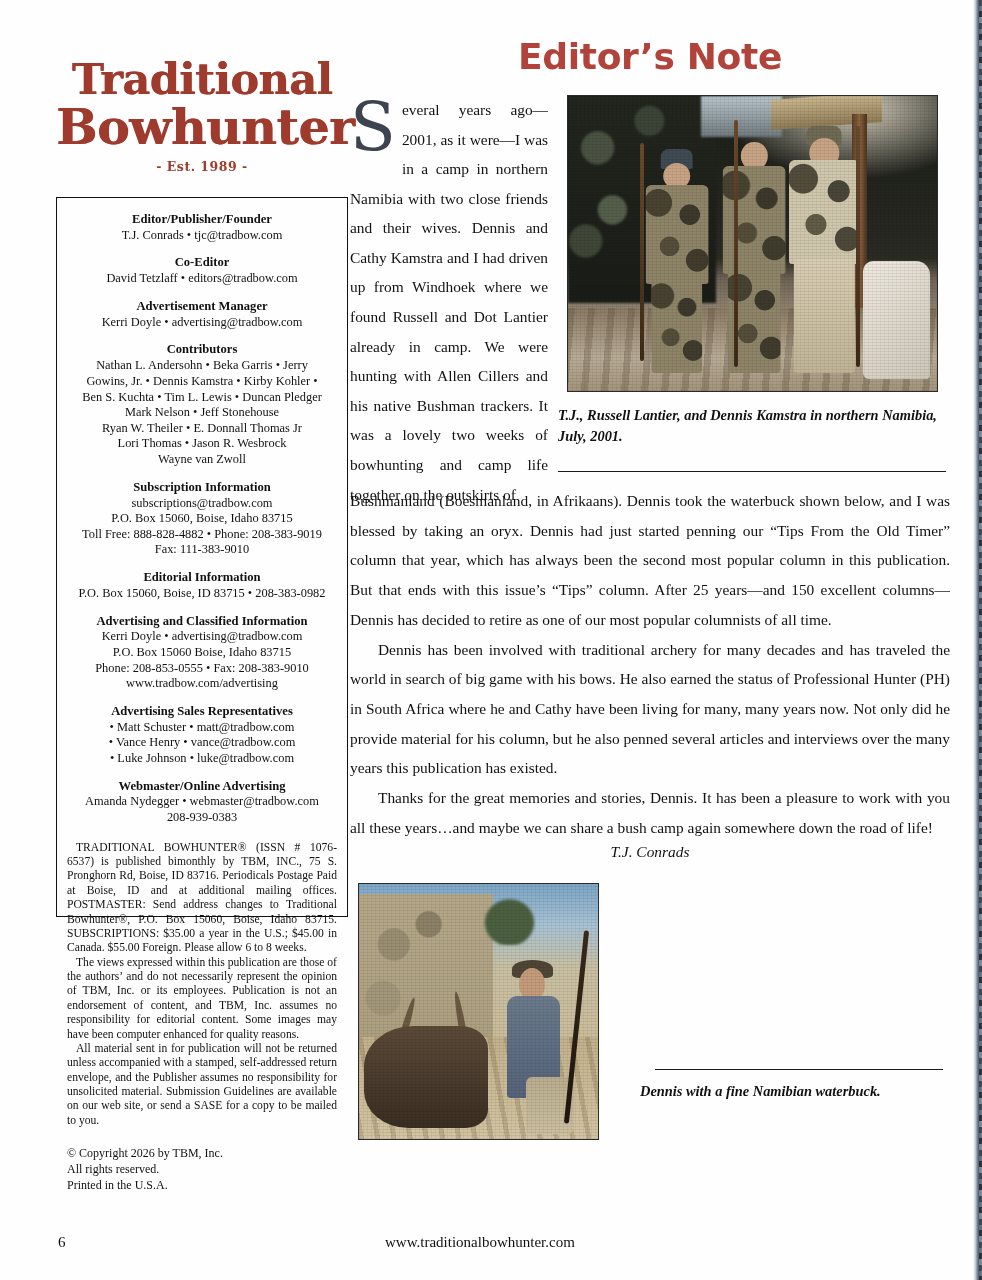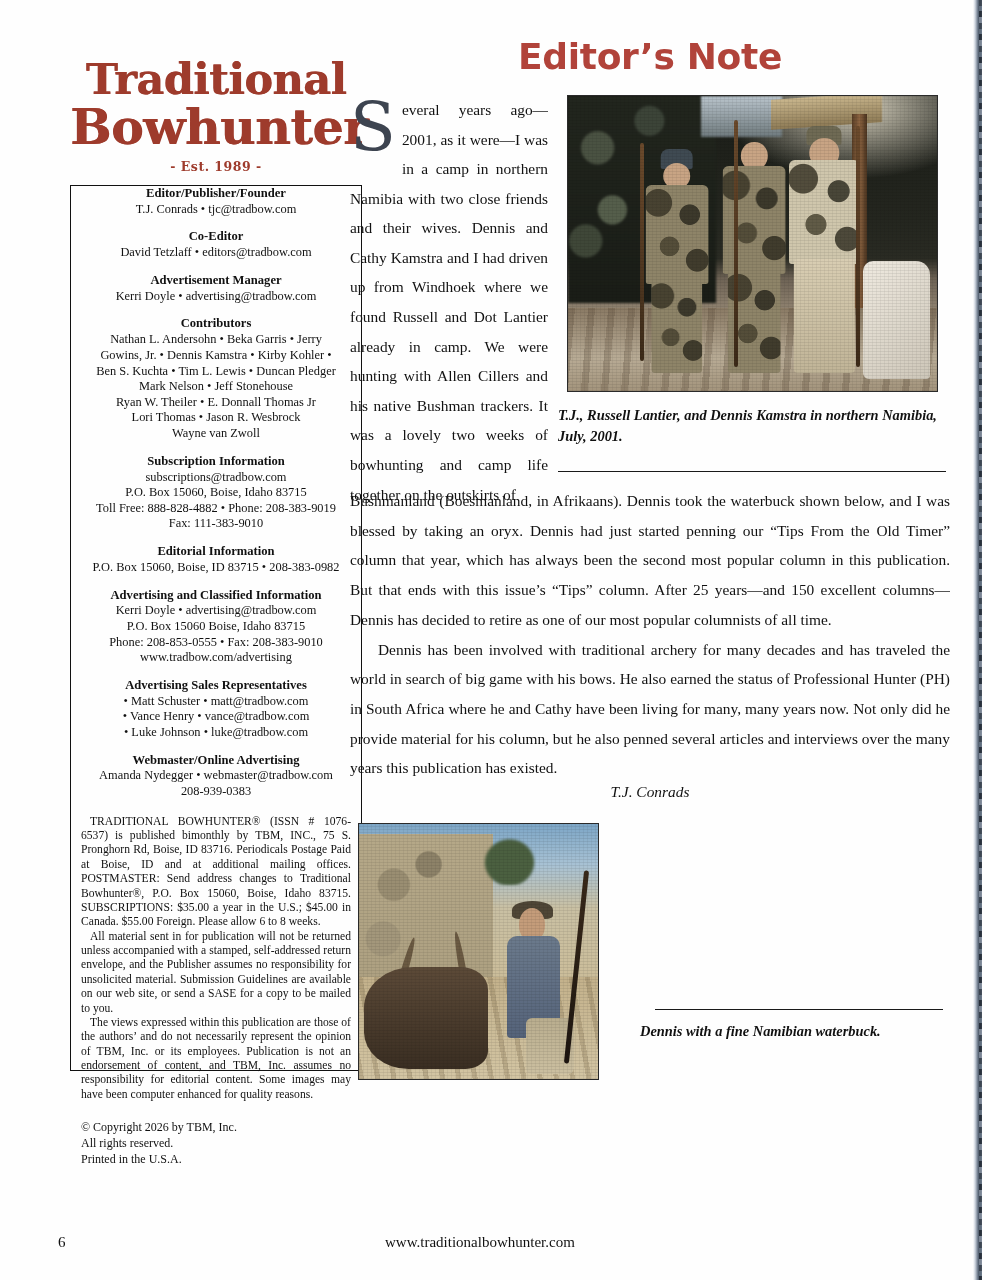--- a/index.html
+++ b/index.html
@@ -22,43 +22,43 @@
     background: linear-gradient(to right, #ffffff 0%, #cfd6e0 22%, #5d6b7e 55%, #2b3440 78%, #7b8696 100%);
     opacity:.95;
   }
   .scan-edge2 {
     position:absolute; top:0; right:0; width:3px; height:1280px;
     background: repeating-linear-gradient(to bottom,#3a4450 0 6px,#667586 6px 11px,#202833 11px 17px,#8792a2 17px 23px);
     opacity:.8;
   }
 
   
-  .left-col { position:absolute; left:70px; top:52px; width:292px; }
+  .left-col { position:absolute; left:56px; top:52px; width:292px; }
 
   .logo { text-align:center; padding-top:6px; }
   .logo-l1, .logo-l2 {
     color:#9e3b2c;
     font-family: "DejaVu Serif", serif;
     font-weight:bold;
     letter-spacing:-0.5px;
     line-height:1.0;
     text-shadow: 0.6px 0 0 #9e3b2c;
   }
   .logo-l1 { font-size:43px; }
   .logo-l2 { font-size:49px; margin-top:2px; }
   .logo-est {
     color:#9e3b2c; font-family:"DejaVu Serif", serif; font-weight:bold;
     font-size:12.5px; letter-spacing:0.5px; margin-top:7px;
   }
 
   .masthead-box {
-    margin-top:11px;
+    margin-top:23px;
     border:1.6px solid #111;
-    padding:0 10px 14px 10px;
-    height:886px;
+    padding:14px 10px 14px 10px;
+    height:720px;
     position:relative;
   }
   .mh-center { text-align:center; font-size:12.4px; line-height:1.26; }
   .mh-h { font-weight:bold; font-size:12.6px; }
   .mh-sp { height:12px; }
   .mh-line { display:block; }
 
   .fineprint {
     margin-top:15px;
     font-size:11.6px;
@@ -296,22 +296,22 @@
 
         <div class="mh-h">Webmaster/Online Advertising</div>
         <div>
             <div class="mh-line">Amanda Nydegger • webmaster@tradbow.com</div>
             <div class="mh-line">208-939-0383</div>
           </div>
       </div>
 
       <div class="fineprint">
         <p class="first">TRADITIONAL BOWHUNTER® (ISSN # 1076-6537) is published bimonthly by TBM, INC., 75 S. Pronghorn Rd, Boise, ID 83716. Periodicals Postage Paid at Boise, ID and at additional mailing offices. POSTMASTER: Send address changes to Traditional Bowhunter®, P.O. Box 15060, Boise, Idaho 83715. SUBSCRIPTIONS: $35.00 a year in the U.S.; $45.00 in Canada. $55.00 Foreign. Please allow 6 to 8 weeks.</p>
+        <p>The views expressed within this publication are those of the authors’ and do not necessarily represent the opinion of TBM, Inc. or its employees. Publication is not an endorsement of content, and TBM, Inc. assumes no responsibility for editorial content. Some images may have been computer enhanced for quality reasons.</p>
         <p>All material sent in for publication will not be returned unless accompanied with a stamped, self-addressed return envelope, and the Publisher assumes no responsibility for unsolicited material. Submission Guidelines are available on our web site, or send a SASE for a copy to be mailed to you.</p>
-        <p>The views expressed within this publication are those of the authors’ and do not necessarily represent the opinion of TBM, Inc. or its employees. Publication is not an endorsement of content, and TBM, Inc. assumes no responsibility for editorial content. Some images may have been computer enhanced for quality reasons.</p>
       </div>
 
       <div class="copyright">
           <div class="mh-line">© Copyright 2026 by TBM, Inc.</div>
           <div class="mh-line">All rights reserved.</div>
           <div class="mh-line">Printed in the U.S.A.</div>
         </div>
     </div>
   </div>
 
@@ -361,20 +361,21 @@
         </div>
       </div>
 
       <div class="caption cap-top">T.J., Russell Lantier, and Dennis Kamstra in northern Namibia, July, 2001.</div>
       <hr class="rule cap-top-rule">
     </div>
 
     <div class="body-text">
       <p class="noindent">Bushmanland (Boesmanland, in Afrikaans). Dennis took the waterbuck shown below, and I was blessed by taking an oryx. Dennis had just started penning our “Tips From the Old Timer” column that year, which has always been the second most popular column in this publication. But that ends with this issue’s “Tips” column. After 25 years—and 150 excellent columns—Dennis has decided to retire as one of our most popular columnists of all time.</p>
       <p>Dennis has been involved with traditional archery for many decades and has traveled the world in search of big game with his bows. He also earned the status of Professional Hunter (PH) in South Africa where he and Cathy have been living for many, many years now. Not only did he provide material for his column, but he also penned several articles and interviews over the many years this publication has existed.</p>
+      <p>Thanks for the great memories and stories, Dennis. It has been a pleasure to work with you all these years…and maybe we can share a bush camp again somewhere down the road of life!</p>
     </div>
 
     <div class="signature">T.J. Conrads</div>
 
     <div class="bottom-block">
       <div class="photo-bottom" role="img">
         <div class="ph p2bg">
           <div class="p2brush"></div>
           <div class="p2tree"></div>
           <div class="p2ground"></div>

